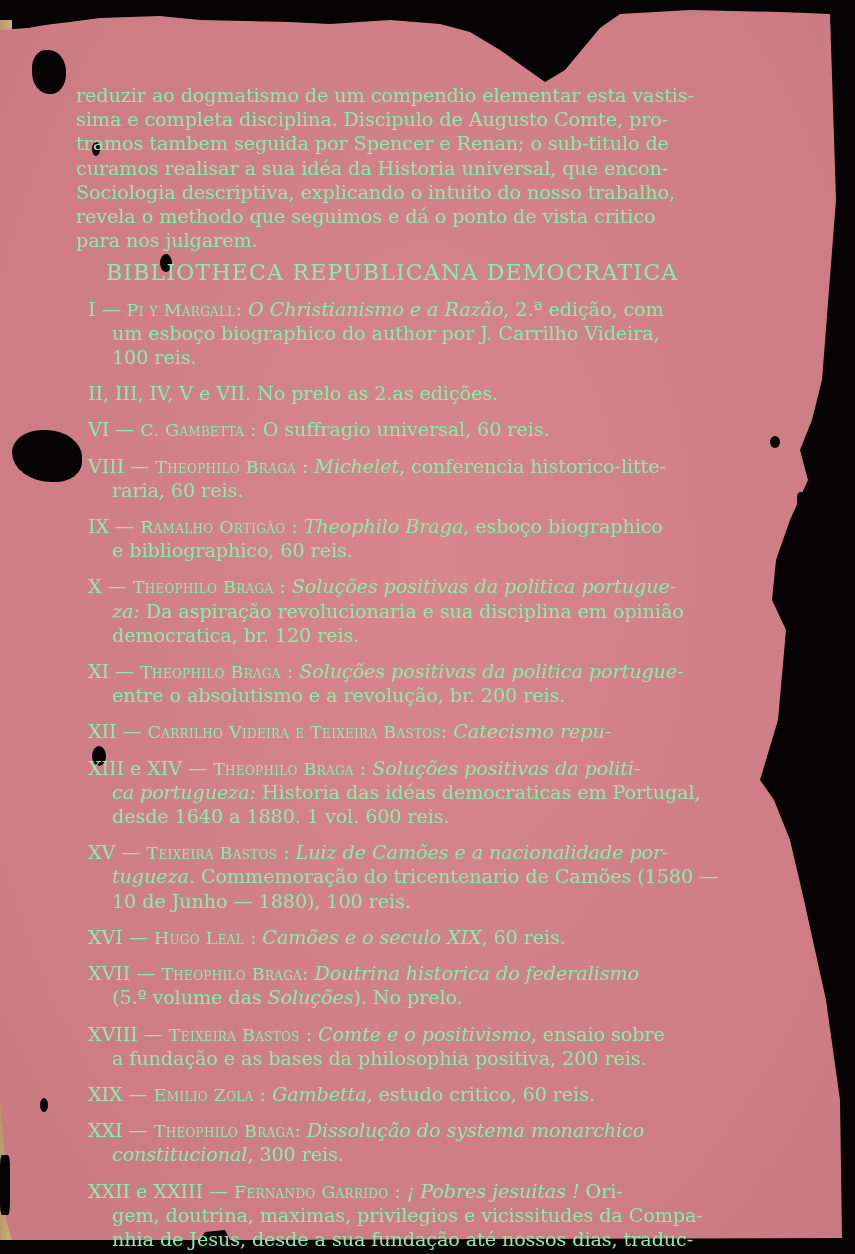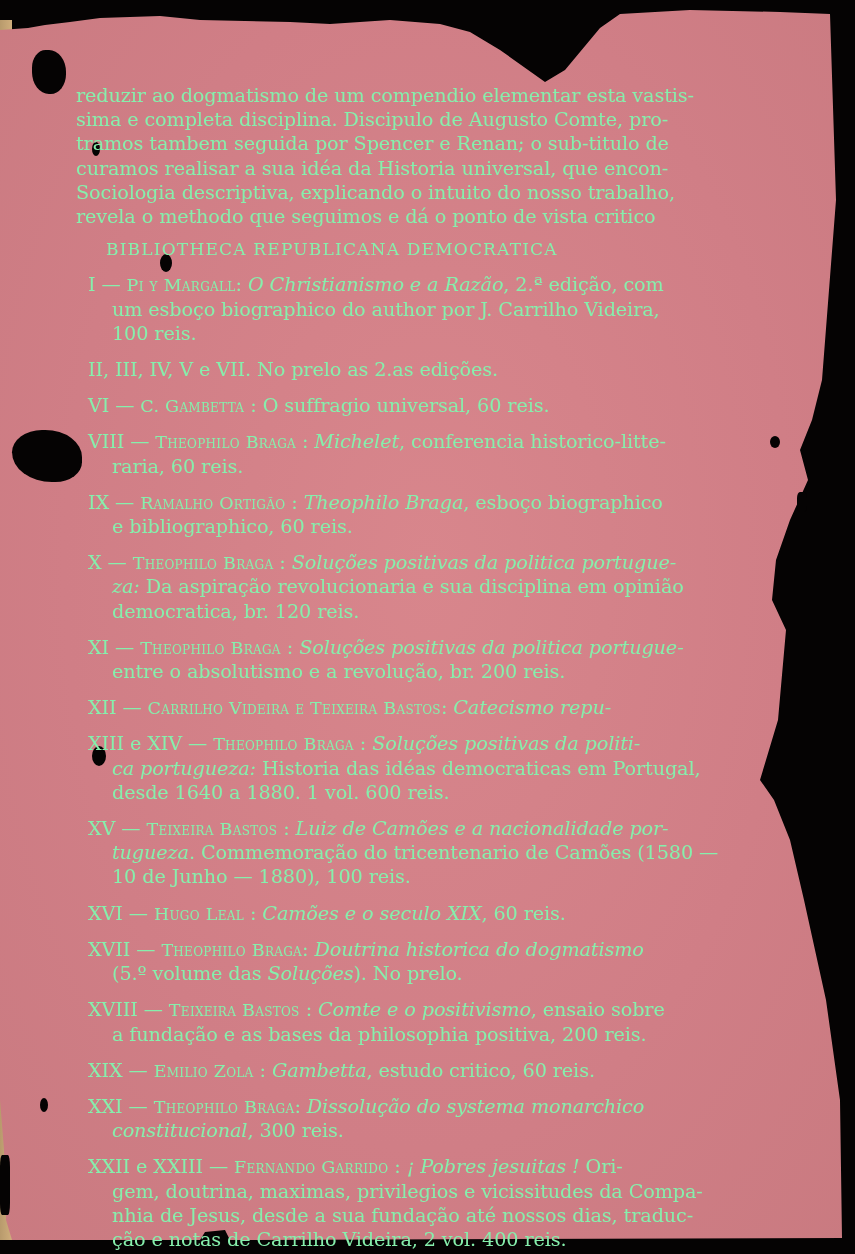--- a/index.html
+++ b/index.html
@@ -26,21 +26,21 @@
     }
     .blot { position:absolute; background:#050303; border-radius:50%; }
     .content {
       position:absolute; left:76px; top:84px; width:692px;
       color:#86efac; font-size:19.2px; line-height:24.2px;
       letter-spacing:-0.1px;
     }
     .intro { text-align:justify; margin:0 0 8px 0; }
     .intro span { display:block; white-space:nowrap; }
     .heading {
-      font-size:17px; letter-spacing:1.2px; margin:6px 0 2px 30px; white-space:nowrap;
+      font-size:22px; letter-spacing:1.2px; margin:6px 0 2px 30px; white-space:nowrap;
     }
     .entry { margin:12px; }
     .entry .line { display:block; white-space:nowrap; }
     .entry .line.cont { padding-left:24px; }
     .sc { font-variant:small-caps; letter-spacing:0.3px; font-size:17.5px; }
     .it { font-style:italic; }
   </style>
 </head>
 <body>
 
@@ -58,20 +58,21 @@
 <div class="blot" style="left:0px;top:1155px;width:10px;height:60px;border-radius:20%;"></div>
 
 <div class="content">
   <div class="intro">
     <span>reduzir ao dogmatismo de um compendio elementar esta vastis-</span>
     <span>sima e completa disciplina. Discipulo de Augusto Comte, pro-</span>
     <span>tramos tambem seguida por Spencer e Renan; o sub-titulo de</span>
     <span>curamos realisar a sua idéa da Historia universal, que encon-</span>
     <span>Sociologia descriptiva, explicando o intuito do nosso trabalho,</span>
     <span>revela o methodo que seguimos e dá o ponto de vista critico</span>
+    <span>para nos julgarem.</span>
   </div>
 
   <div class="heading">BIBLIOTHECA REPUBLICANA DEMOCRATICA</div>
 
   <div id="entries">
       <div class="entry">
         <span class="line"><span>I — </span><span class="sc">Pi y Margall</span><span>: </span><span class="it">O Christianismo e a Razão</span><span>, 2.ª edição, com</span></span>
         <span class="line cont"><span>um esboço biographico do author por J. Carrilho Videira,</span></span>
         <span class="line cont"><span>100 reis.</span></span>
       </div>
@@ -108,21 +109,21 @@
       </div>
       <div class="entry">
         <span class="line"><span>XV — </span><span class="sc">Teixeira Bastos</span><span> : </span><span class="it">Luiz de Camões e a nacionalidade por-</span></span>
         <span class="line cont"><span class="it">tugueza</span><span>. Commemoração do tricentenario de Camões (1580 —</span></span>
         <span class="line cont"><span>10 de Junho — 1880), 100 reis.</span></span>
       </div>
       <div class="entry">
         <span class="line"><span>XVI — </span><span class="sc">Hugo Leal</span><span> : </span><span class="it">Camões e o seculo XIX</span><span>, 60 reis.</span></span>
       </div>
       <div class="entry">
-        <span class="line"><span>XVII — </span><span class="sc">Theophilo Braga</span><span>: </span><span class="it">Doutrina historica do dogmatismo</span></span>
+        <span class="line"><span>XVII — </span><span class="sc">Theophilo Braga</span><span>: </span><span class="it">Doutrina historica do federalismo</span></span>
         <span class="line cont"><span>(5.º volume das </span><span class="it">Soluções</span><span>). No prelo.</span></span>
       </div>
       <div class="entry">
         <span class="line"><span>XVIII — </span><span class="sc">Teixeira Bastos</span><span> : </span><span class="it">Comte e o positivismo</span><span>, ensaio sobre</span></span>
         <span class="line cont"><span>a fundação e as bases da philosophia positiva, 200 reis.</span></span>
       </div>
       <div class="entry">
         <span class="line"><span>XIX — </span><span class="sc">Emilio Zola</span><span> : </span><span class="it">Gambetta</span><span>, estudo critico, 60 reis.</span></span>
       </div>
       <div class="entry">

